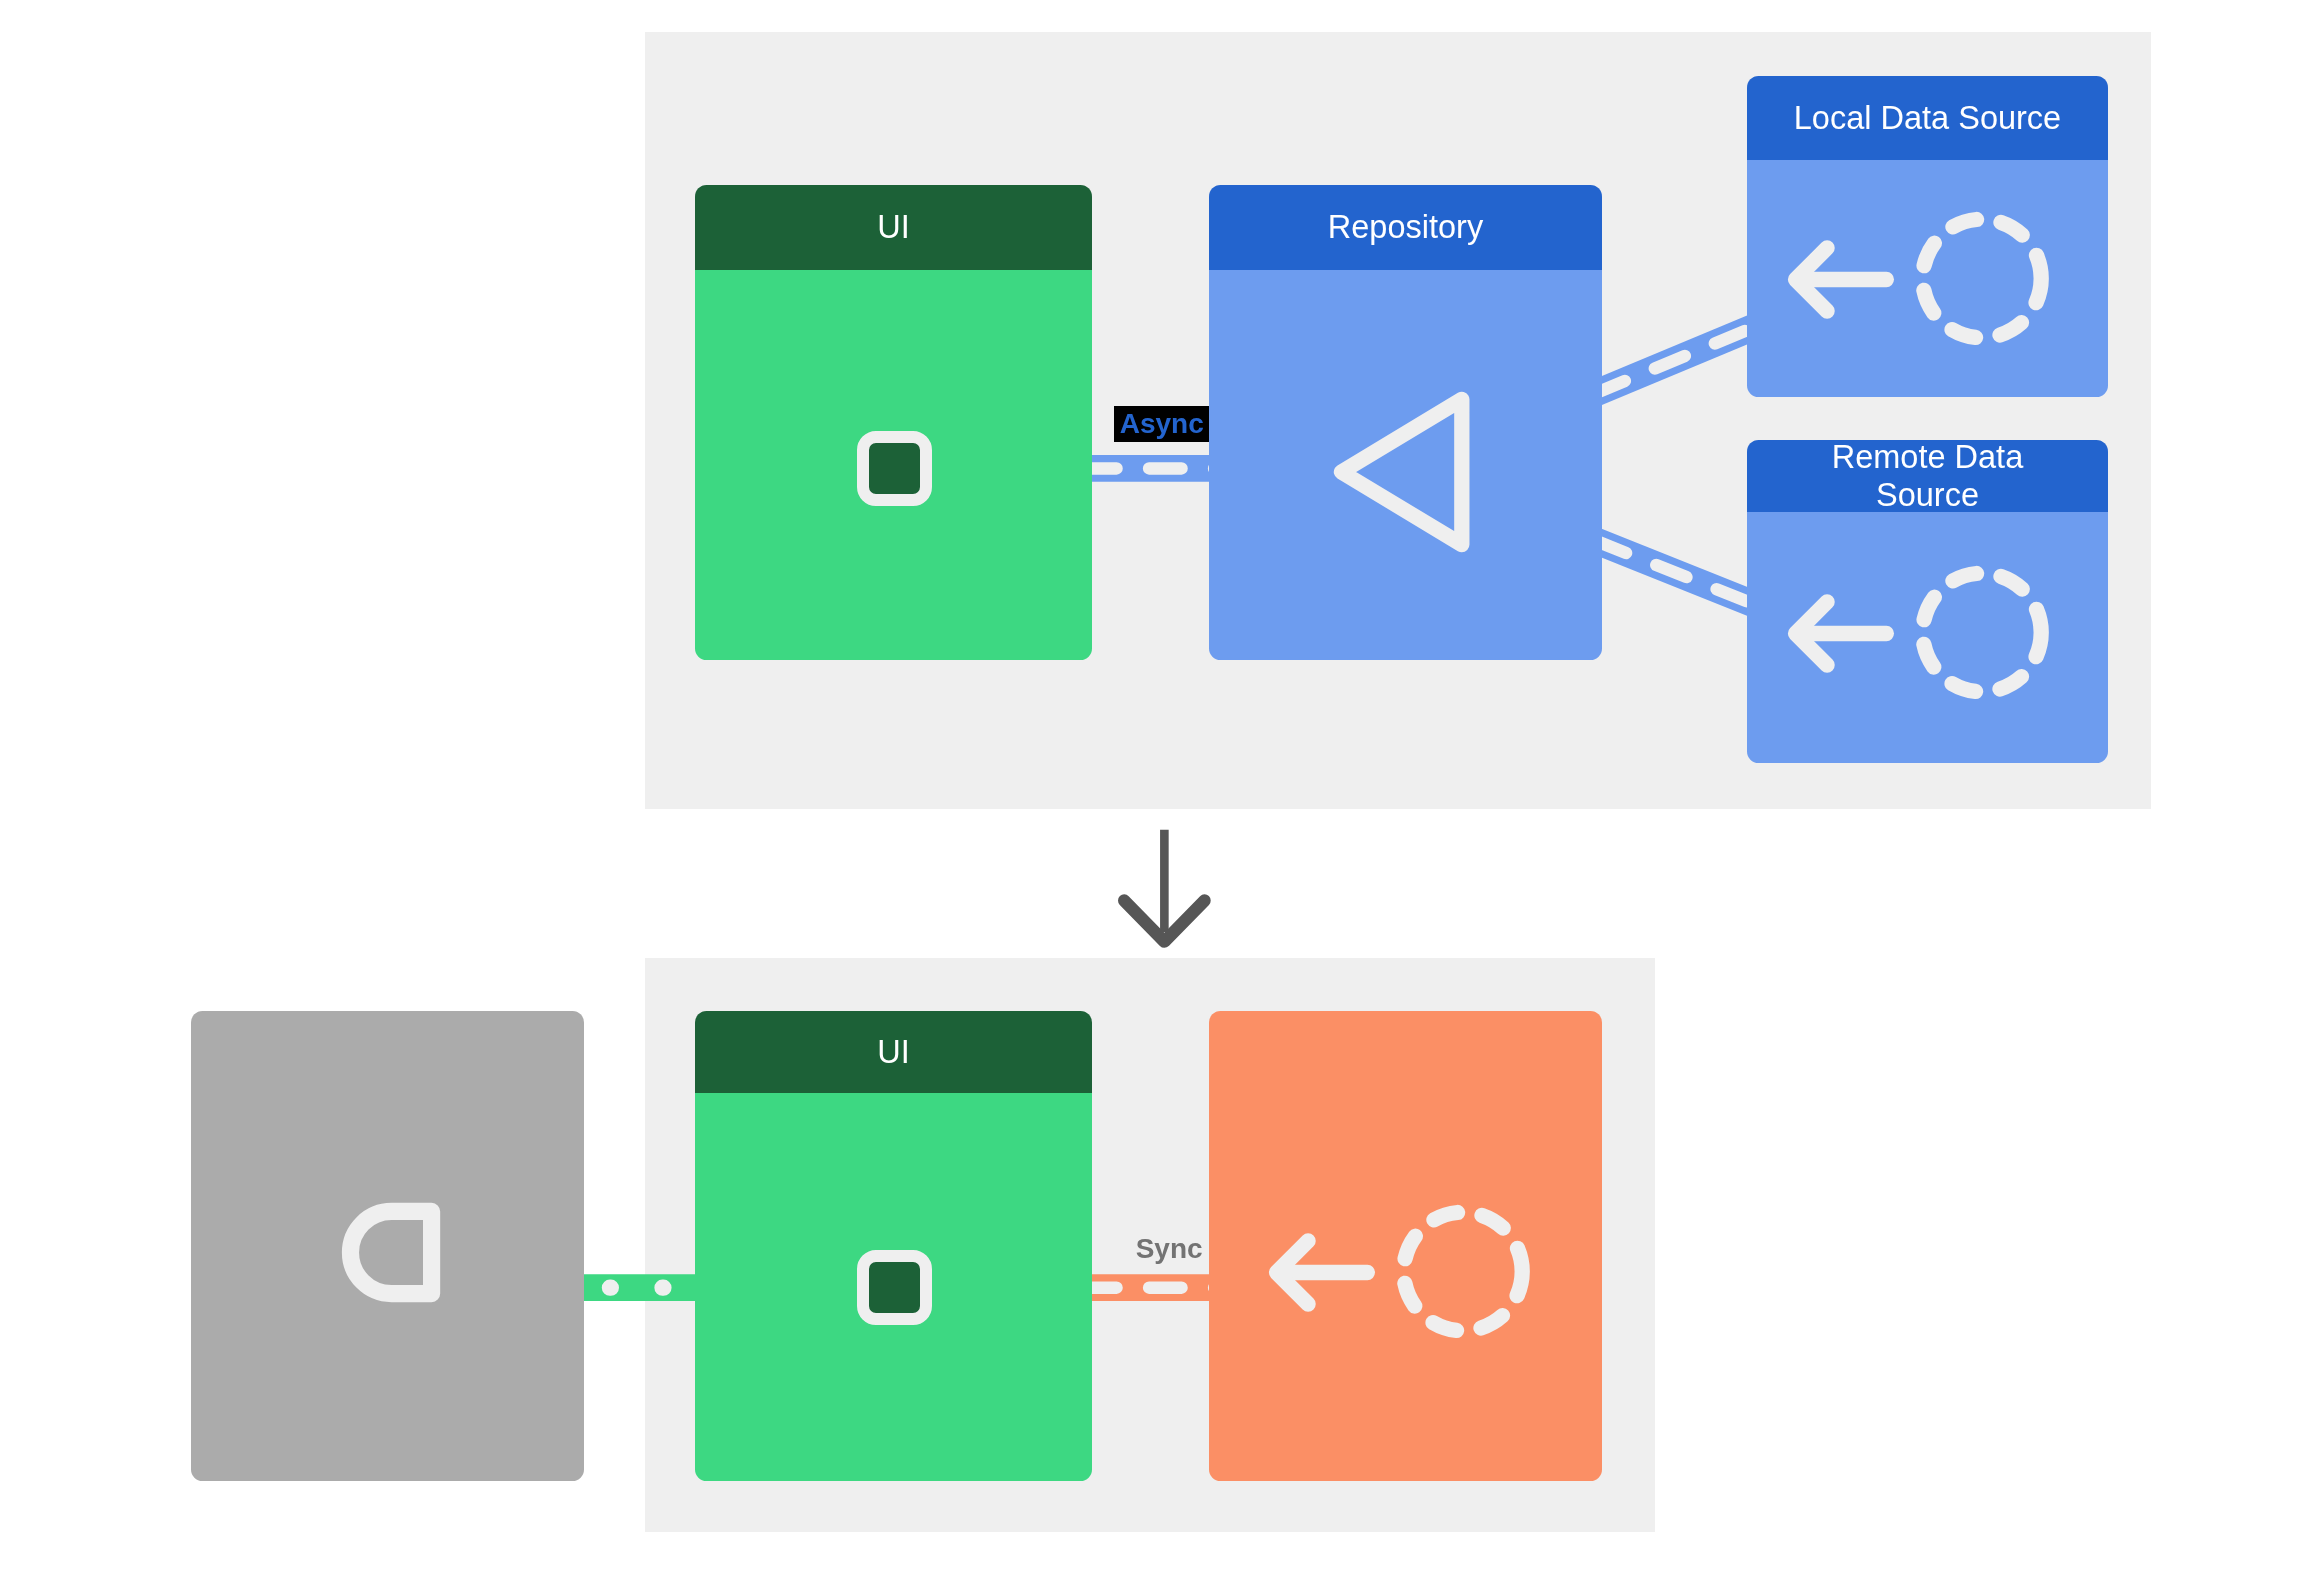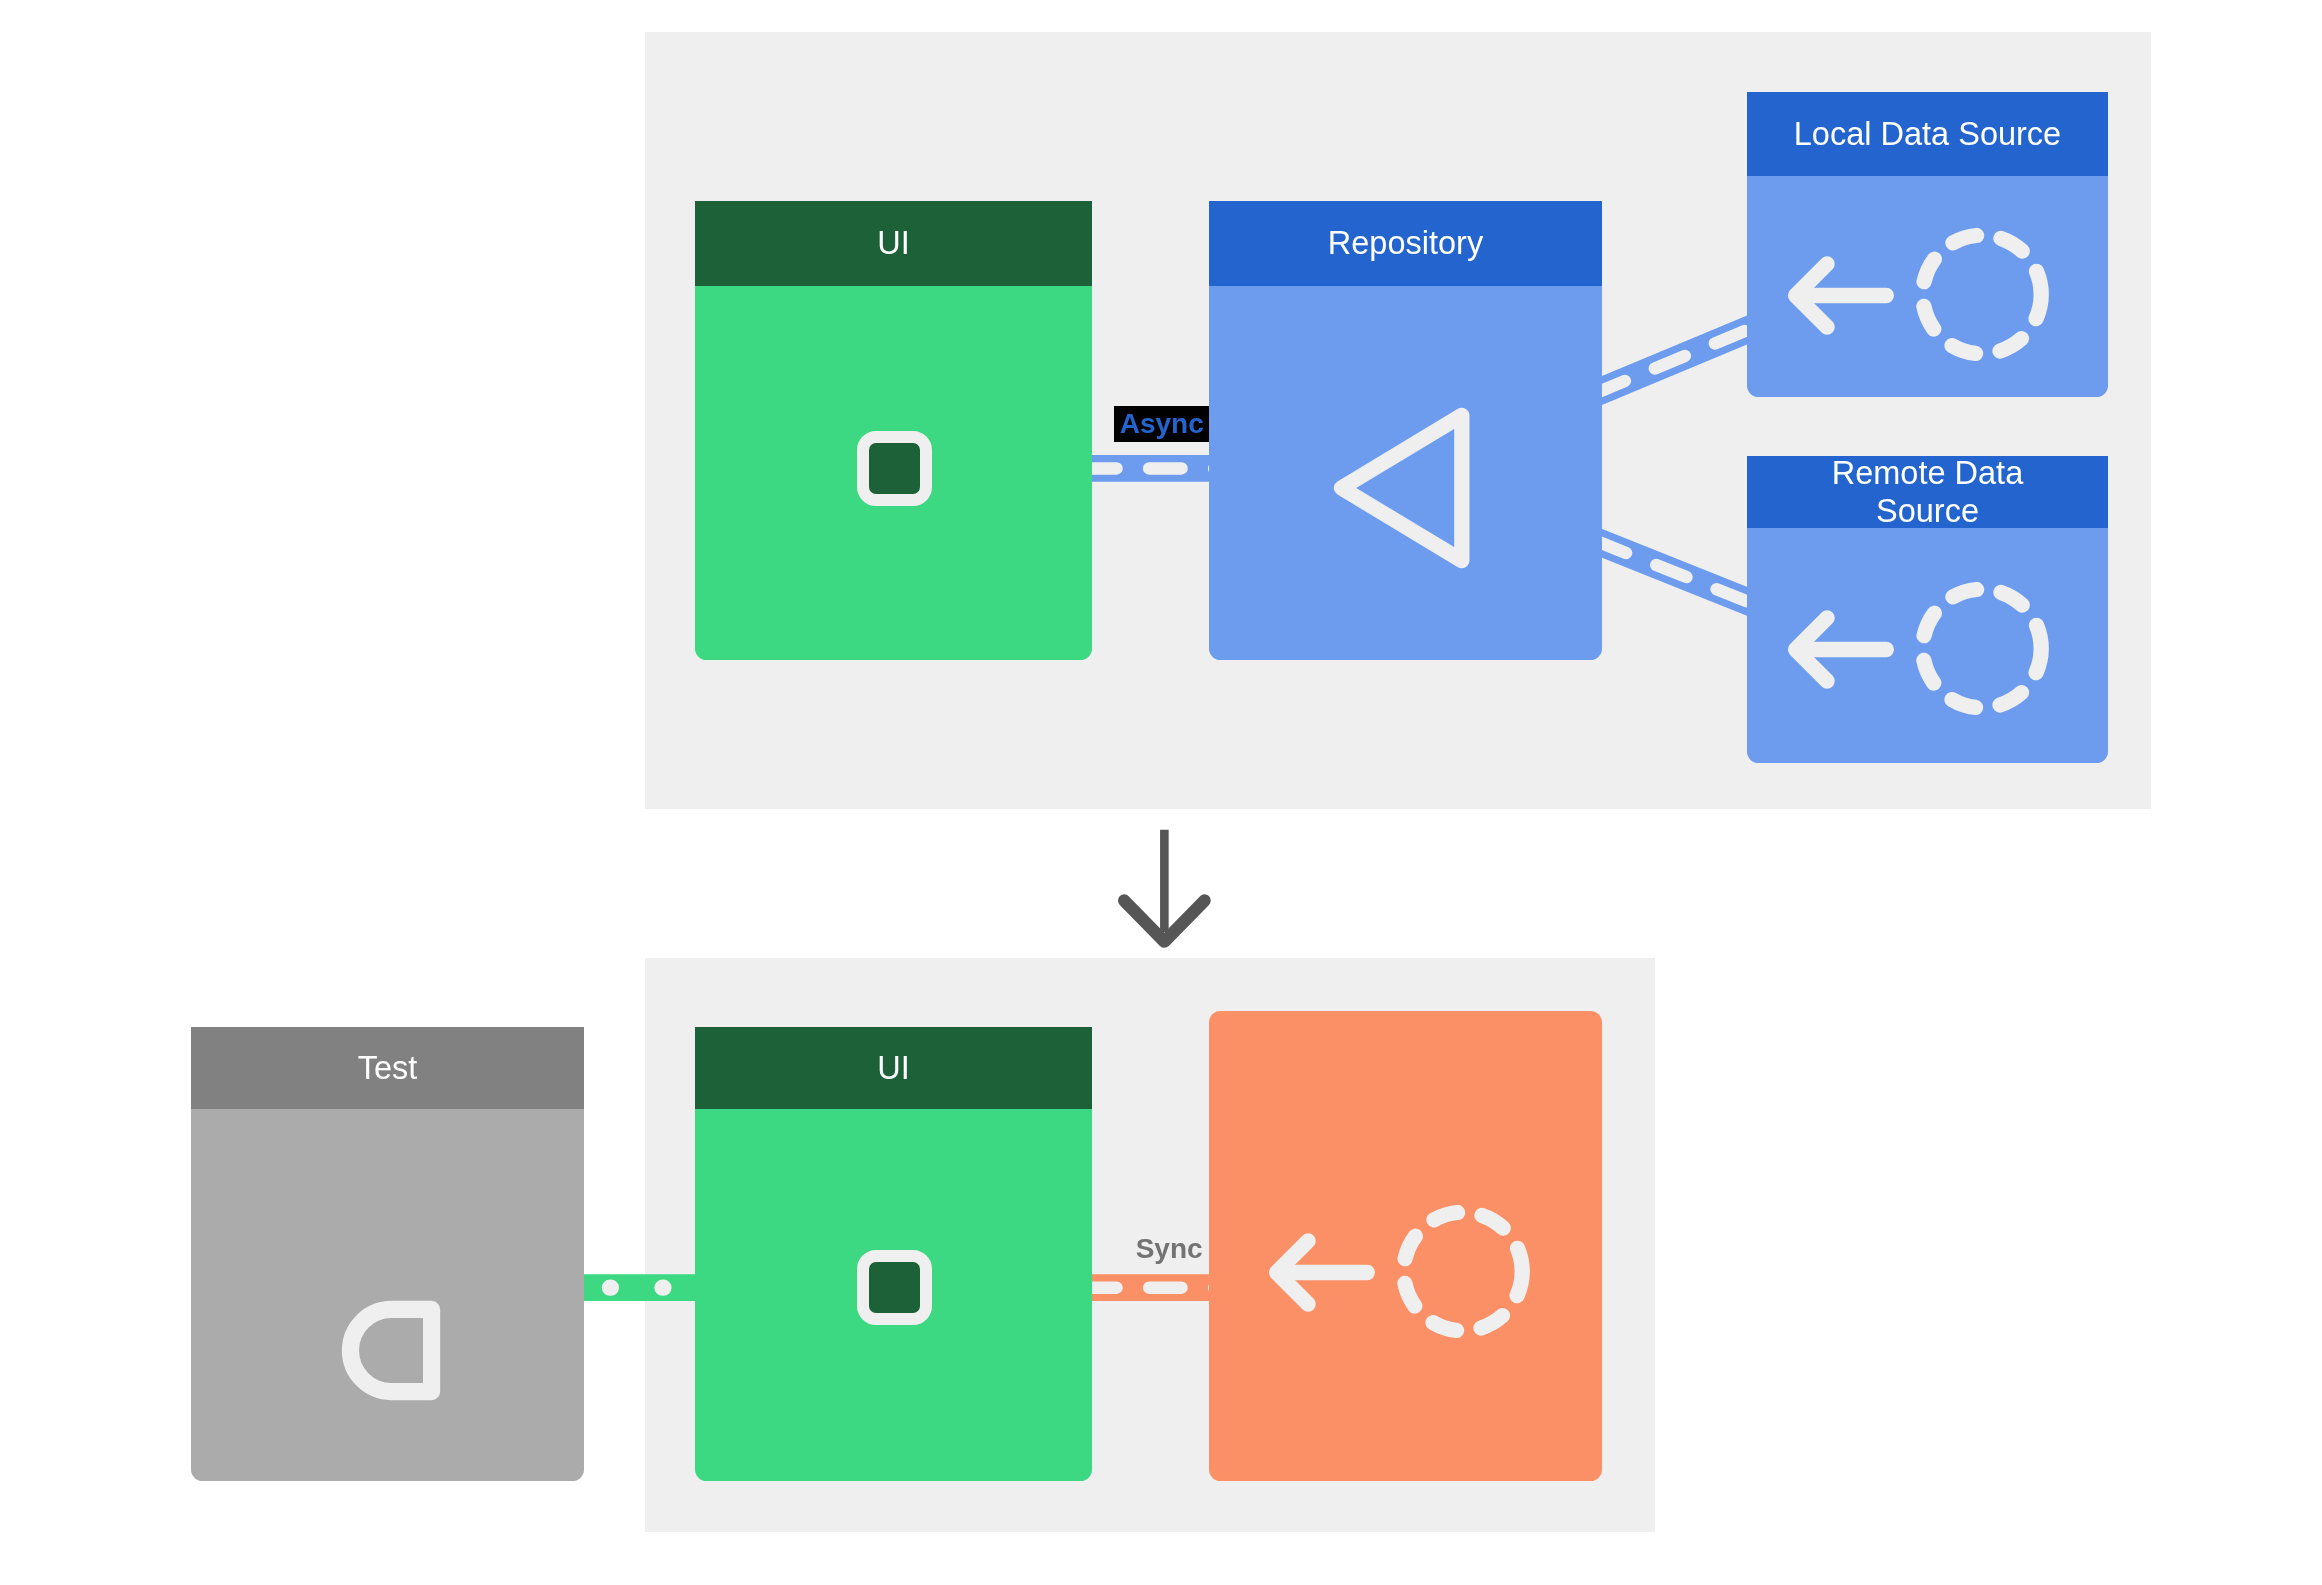--- a/index.html
+++ b/index.html
@@ -36,21 +36,20 @@
     box-sizing: border-box;
     display: flex;
     align-items: center;
     justify-content: center;
     text-align: center;
     color: #ffffff;
     font-size: 32.5px;
     font-weight: 400;
     line-height: 1.18;
     padding: 0 9.6px;
-    margin-top: 16px;
   }
   .card-body {
     position: relative;
     width: 100%;
     flex: 1;
   }
   .card { display: flex; flex-direction: column; }
 
   
   .green  .card-header { background: #1C6137; }
@@ -191,21 +190,20 @@
   <div class="card-body">
     <svg class="icon-svg" style="left:17px; top:23px;" width="325" height="196" viewBox="0 0 340 205">
       <line x1="36" y1="103" x2="128" y2="103" stroke="#EFEFEF" stroke-width="16" stroke-linecap="round"></line>
       <path d="M 66 70 L 33 103 L 66 136" fill="none" stroke="#EFEFEF" stroke-width="16" stroke-linecap="round" stroke-linejoin="round"></path>
       <circle cx="228" cy="102" r="62" fill="none" stroke="#EFEFEF" stroke-width="16" stroke-dasharray="26 26" stroke-linecap="round"></circle>
     </svg>
   </div>
 </div>
 
 <div class="card gray" id="card-test">
-  <div class="card-header">Test</div>
   <div class="card-body">
     <svg class="icon-svg" style="left:148px; top:189px;" width="105" height="105" viewBox="0 0 110 110">
       <path d="M 97 12 L 55 12 A 43 43 0 0 0 55 98 L 97 98 L 97 12 Z" fill="none" stroke="#EFEFEF" stroke-width="18" stroke-linejoin="round" stroke-linecap="butt"></path>
     </svg>
   </div>
 </div>
 
 <div class="card green" id="card-ui-bottom">
   <div class="card-header">UI</div>
   <div class="card-body"></div>

